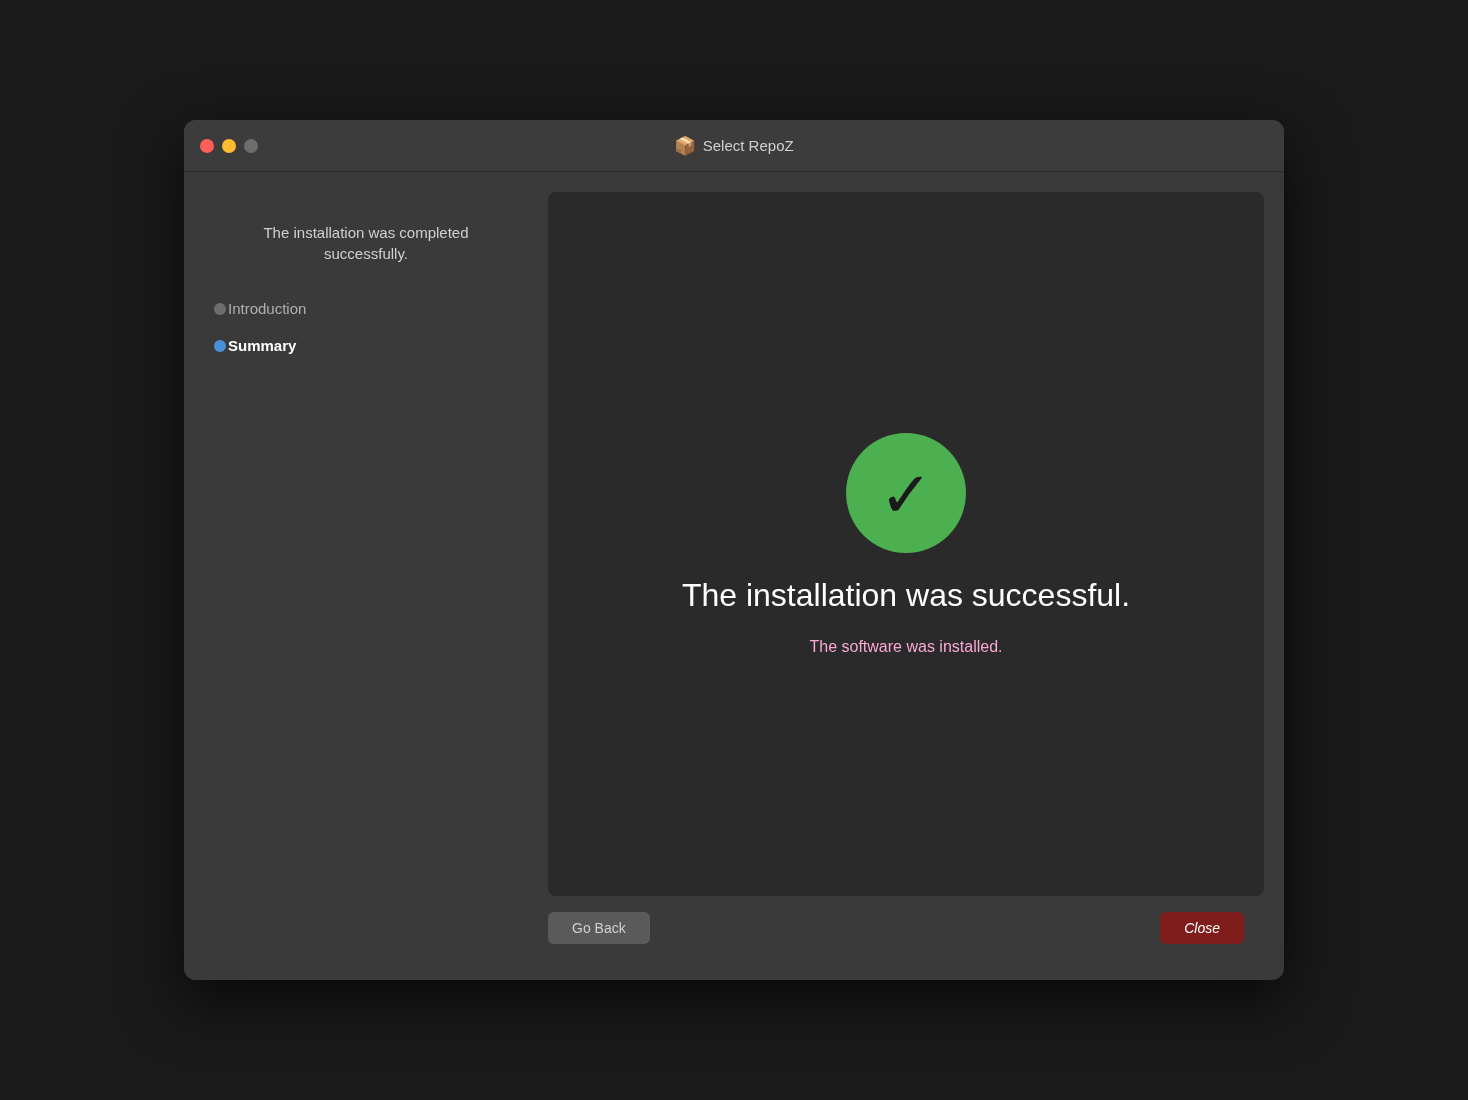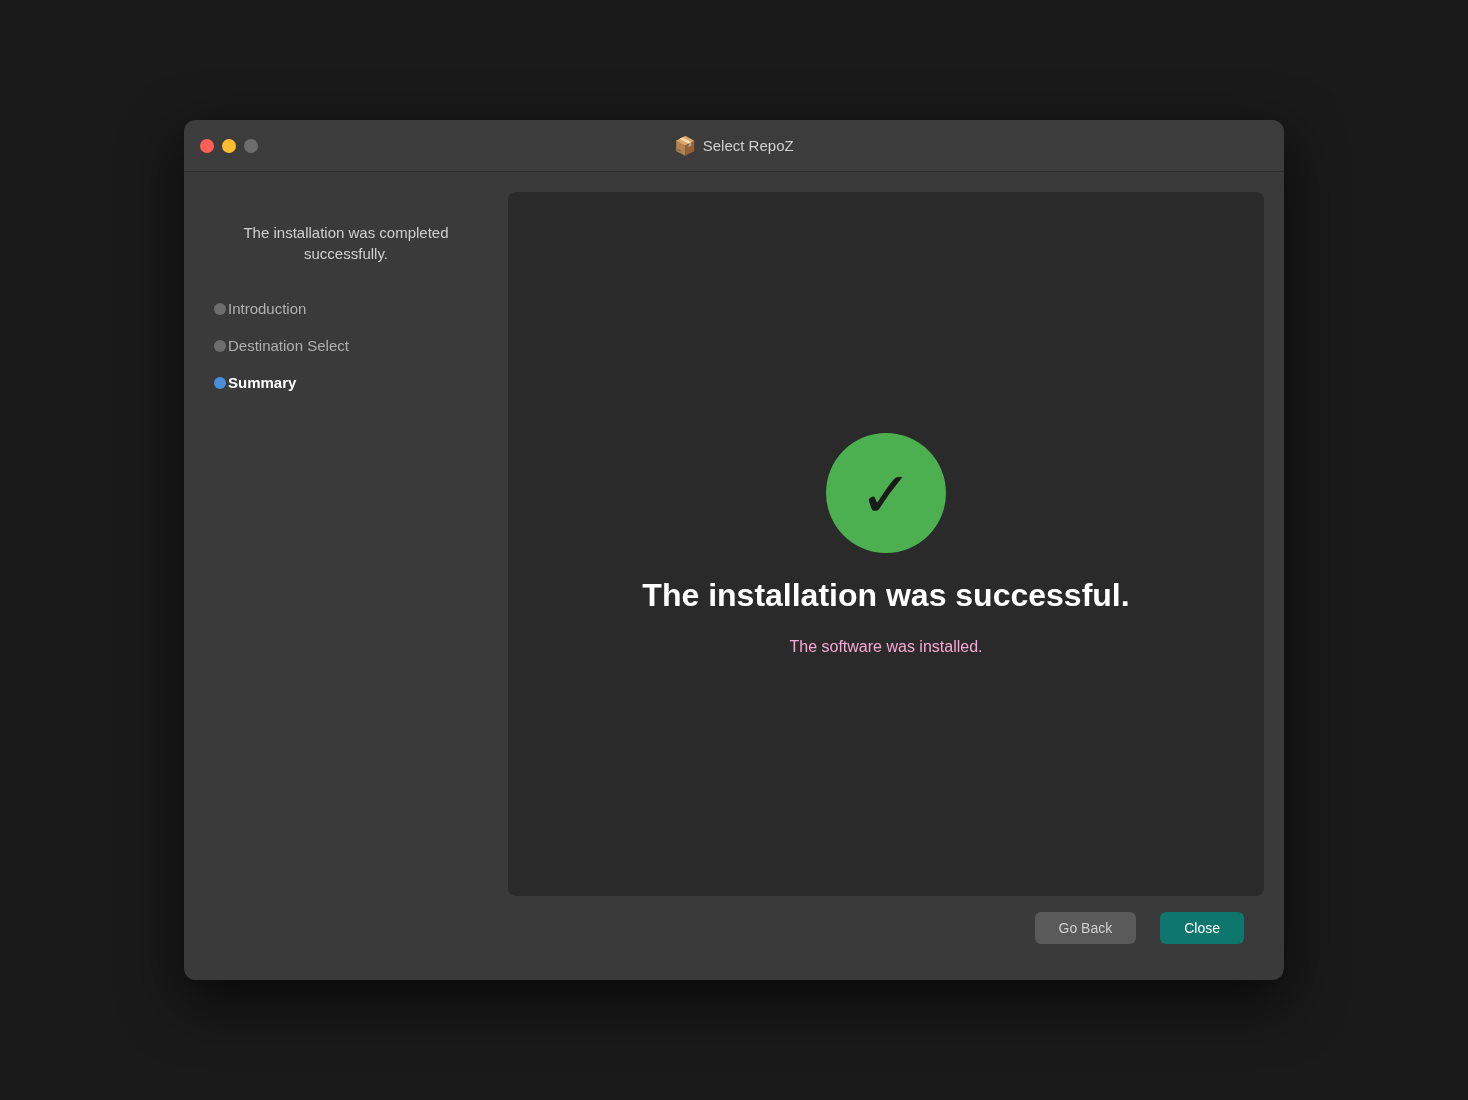--- a/index.html
+++ b/index.html
@@ -58,21 +58,21 @@
     }
     .title-icon {
       font-size: 18px;
     }
     .window-body {
       display: flex;
       flex: 1;
       overflow: hidden;
     }
     .sidebar {
-      width: 324px;
+      width: 364px;
       background: #3a3a3a;
       padding: 20px 0;
       flex-shrink: 0;
       display: flex;
       flex-direction: column;
     }
     .top-message {
       text-align: center;
       color: #d0d0d0;
       font-size: 15px;
@@ -136,51 +136,52 @@
     }
     .checkmark {
       font-size: 64px;
       color: #1a1a1a;
       line-height: 1;
       margin-top: 4px;
     }
     .success-title {
       color: #ffffff;
       font-size: 32px;
-      font-weight: 700;
+      font-weight: 400;
       text-align: center;
     }
     .success-subtitle {
       color: #f9a8d4;
       font-size: 16px;
       text-align: center;
     }
     .button-bar {
       display: flex;
-      justify-content: flex-end;
+      justify-content: space-between;
       gap: 24px;
       padding: 16px 20px 16px 0;
       flex-shrink: 0;
     }
     .btn {
       padding: 8px 24px;
       border-radius: 6px;
       font-size: 14px;
       cursor: pointer;
       border: none;
       font-family: inherit;
     }
     .btn-secondary {
       background: #5a5a5a;
       color: #d0d0d0;
     }
     .btn-primary {
-      background: #0f766e;
+      background: #7f1d1d;
       color: #ffffff;
       font-weight: 500;
+      font-style: italic;
     }
     .top-bar {
       text-align: center;
       padding: 18px 20px 0 20px;
       flex-shrink: 0;
     }
   </style>
 </head>
 <body>
 
@@ -204,24 +205,20 @@
       <div class="top-bar">
         <div class="top-message">The installation was completed successfully.</div>
       </div>
       <div class="nav-items">
 
         <div class="nav-item">
           <div class="nav-dot nav-dot-inactive"></div>
           <span class="nav-label">Introduction</span>
         </div>
 
-        <div class="nav-item">
-          <div class="nav-dot nav-dot-inactive"></div>
-          <span class="nav-label">Destination Select</span>
-        </div>
 
 
 
         <div class="nav-item">
           <div class="nav-dot nav-dot-active"></div>
           <span class="nav-label nav-label-active">Summary</span>
         </div>
 
       </div>
     </div>

